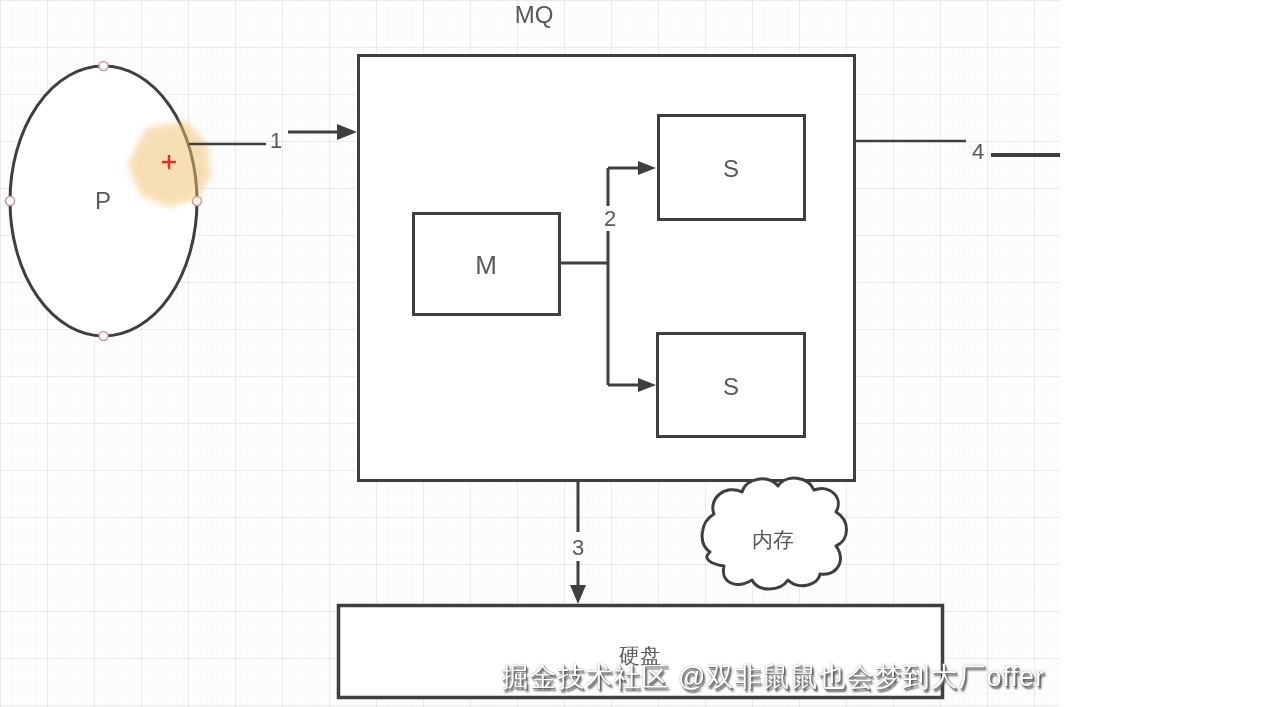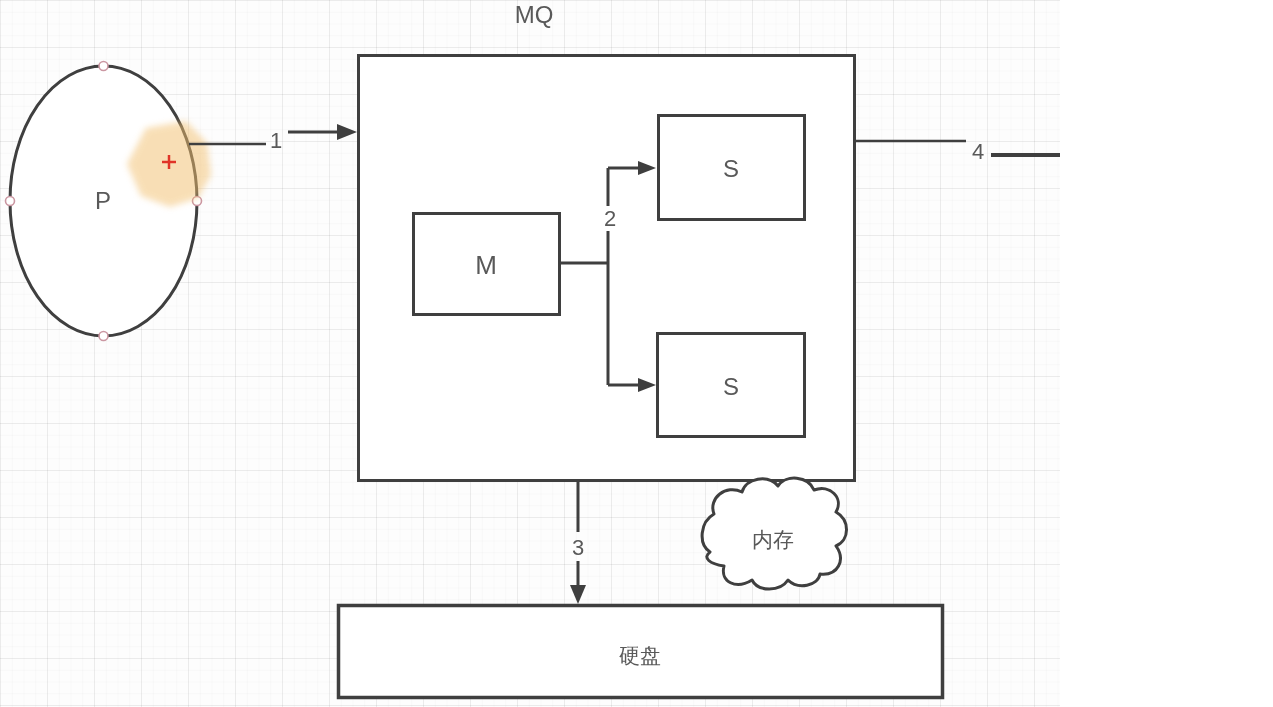--- a/index.html
+++ b/index.html
@@ -140,13 +140,14 @@
     </g>
 
     <g>
       <line class="conn conn-thin" x1="855" y1="141" x2="966" y2="141"></line>
       <line class="conn conn-thick" x1="991" y1="155" x2="1083" y2="155"></line>
       <polygon class="arrowhead" points="1104,155 1082,146 1082,164"></polygon>
       <text class="lbl lbl-num" x="978" y="151" dominant-baseline="central">4</text>
     </g>
   </svg>
 
+  <div class="watermark">掘金技术社区 @双非鼠鼠也会梦到大厂offer</div>
 </div>
 
 </body></html>

